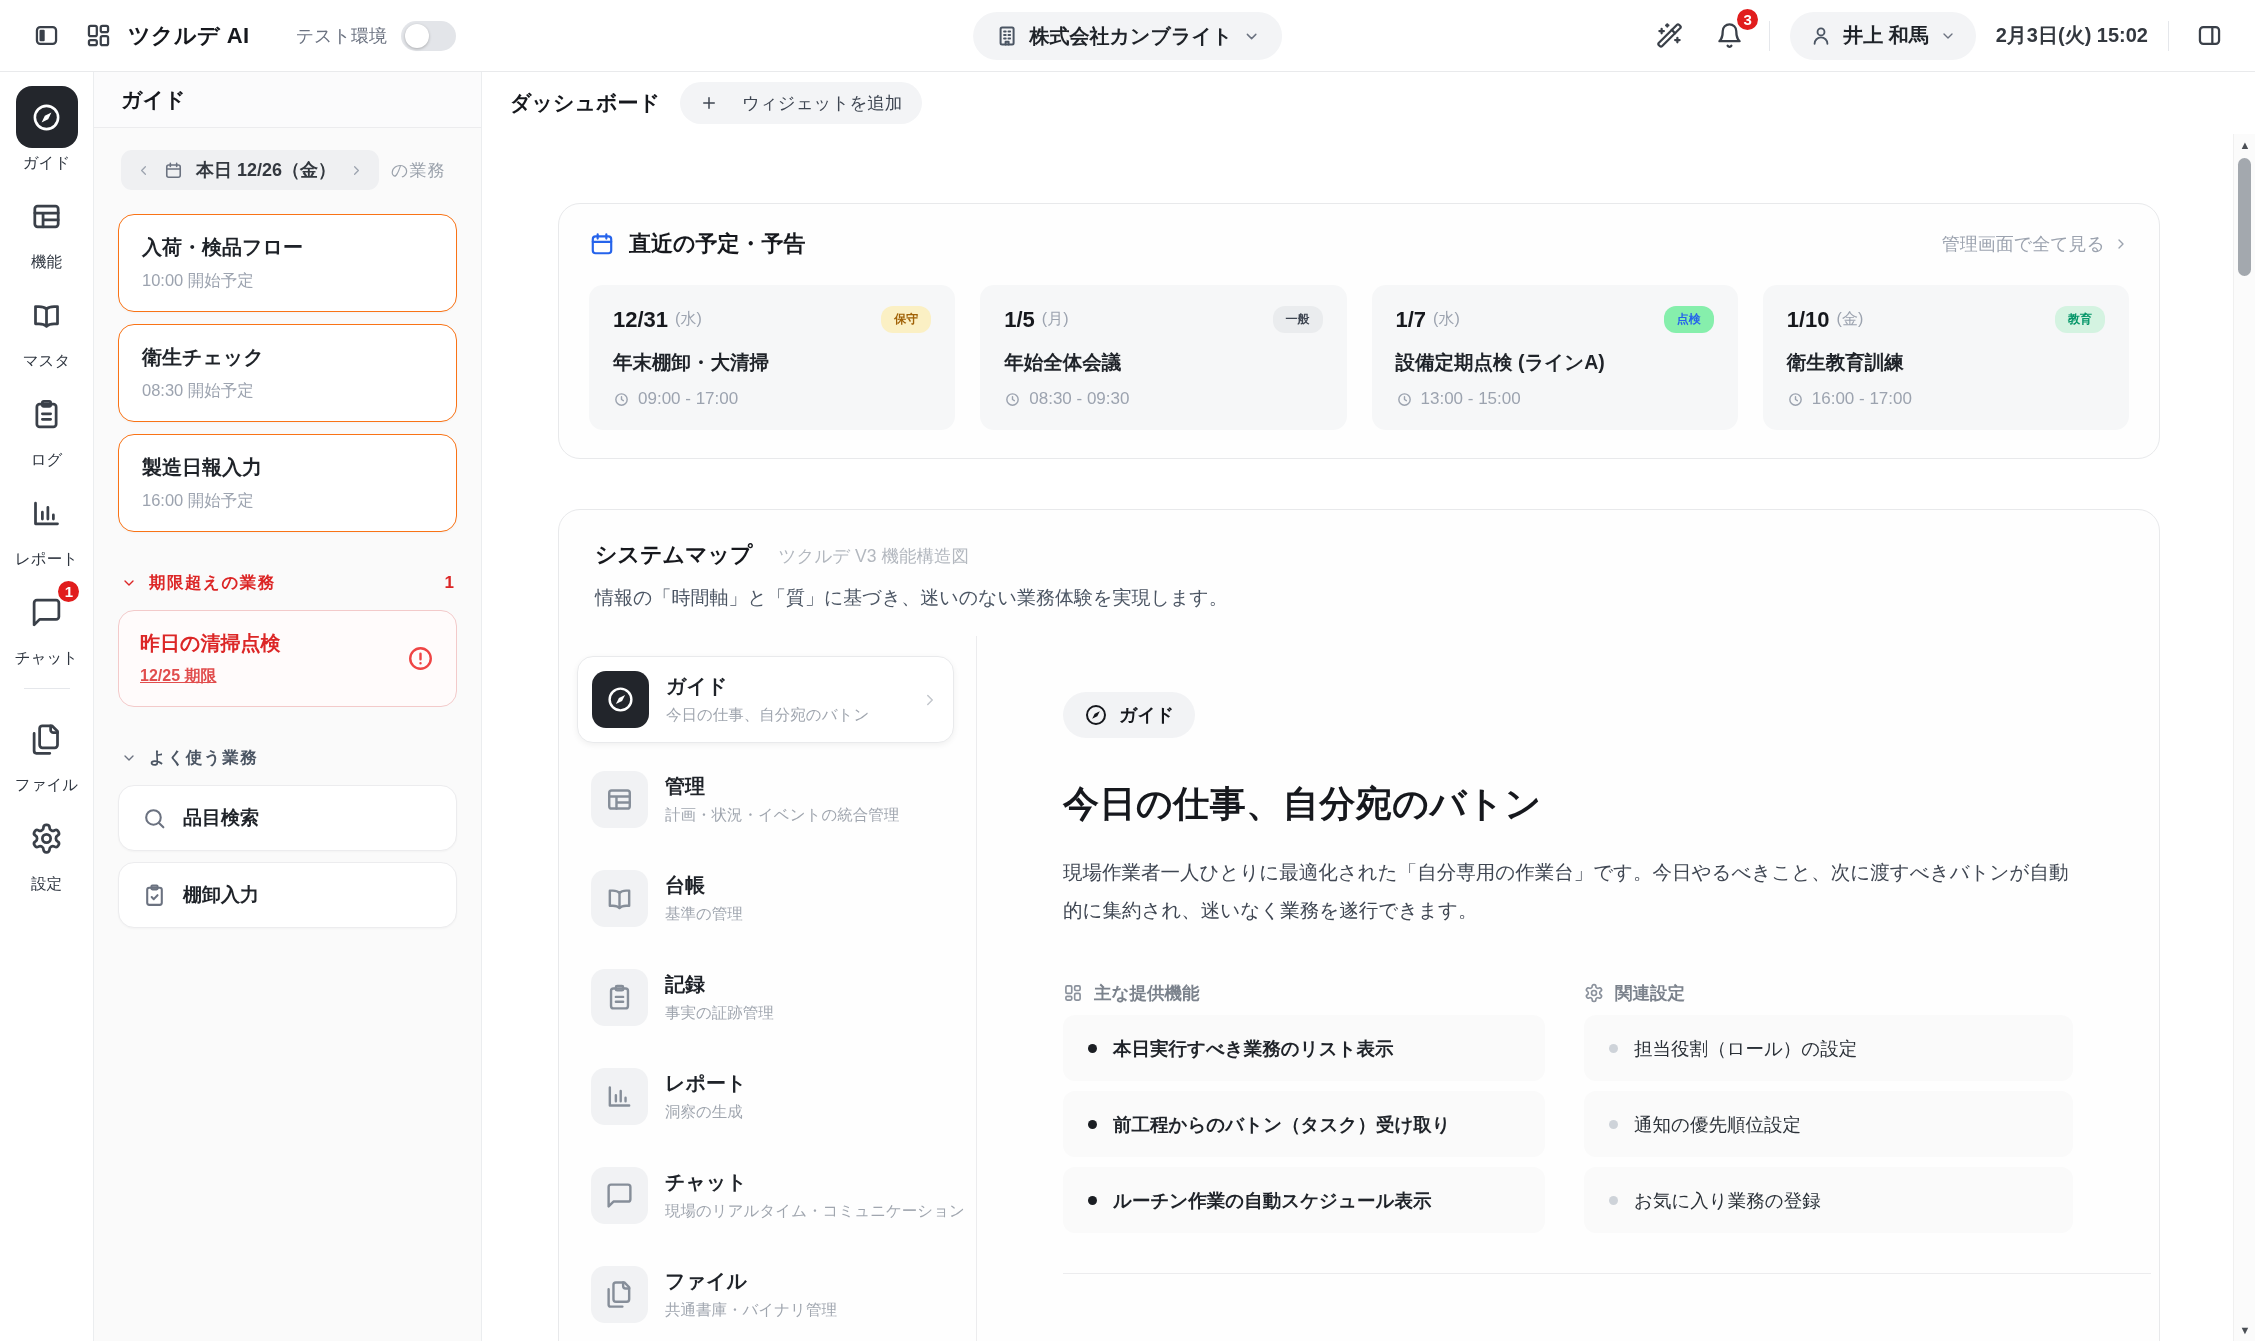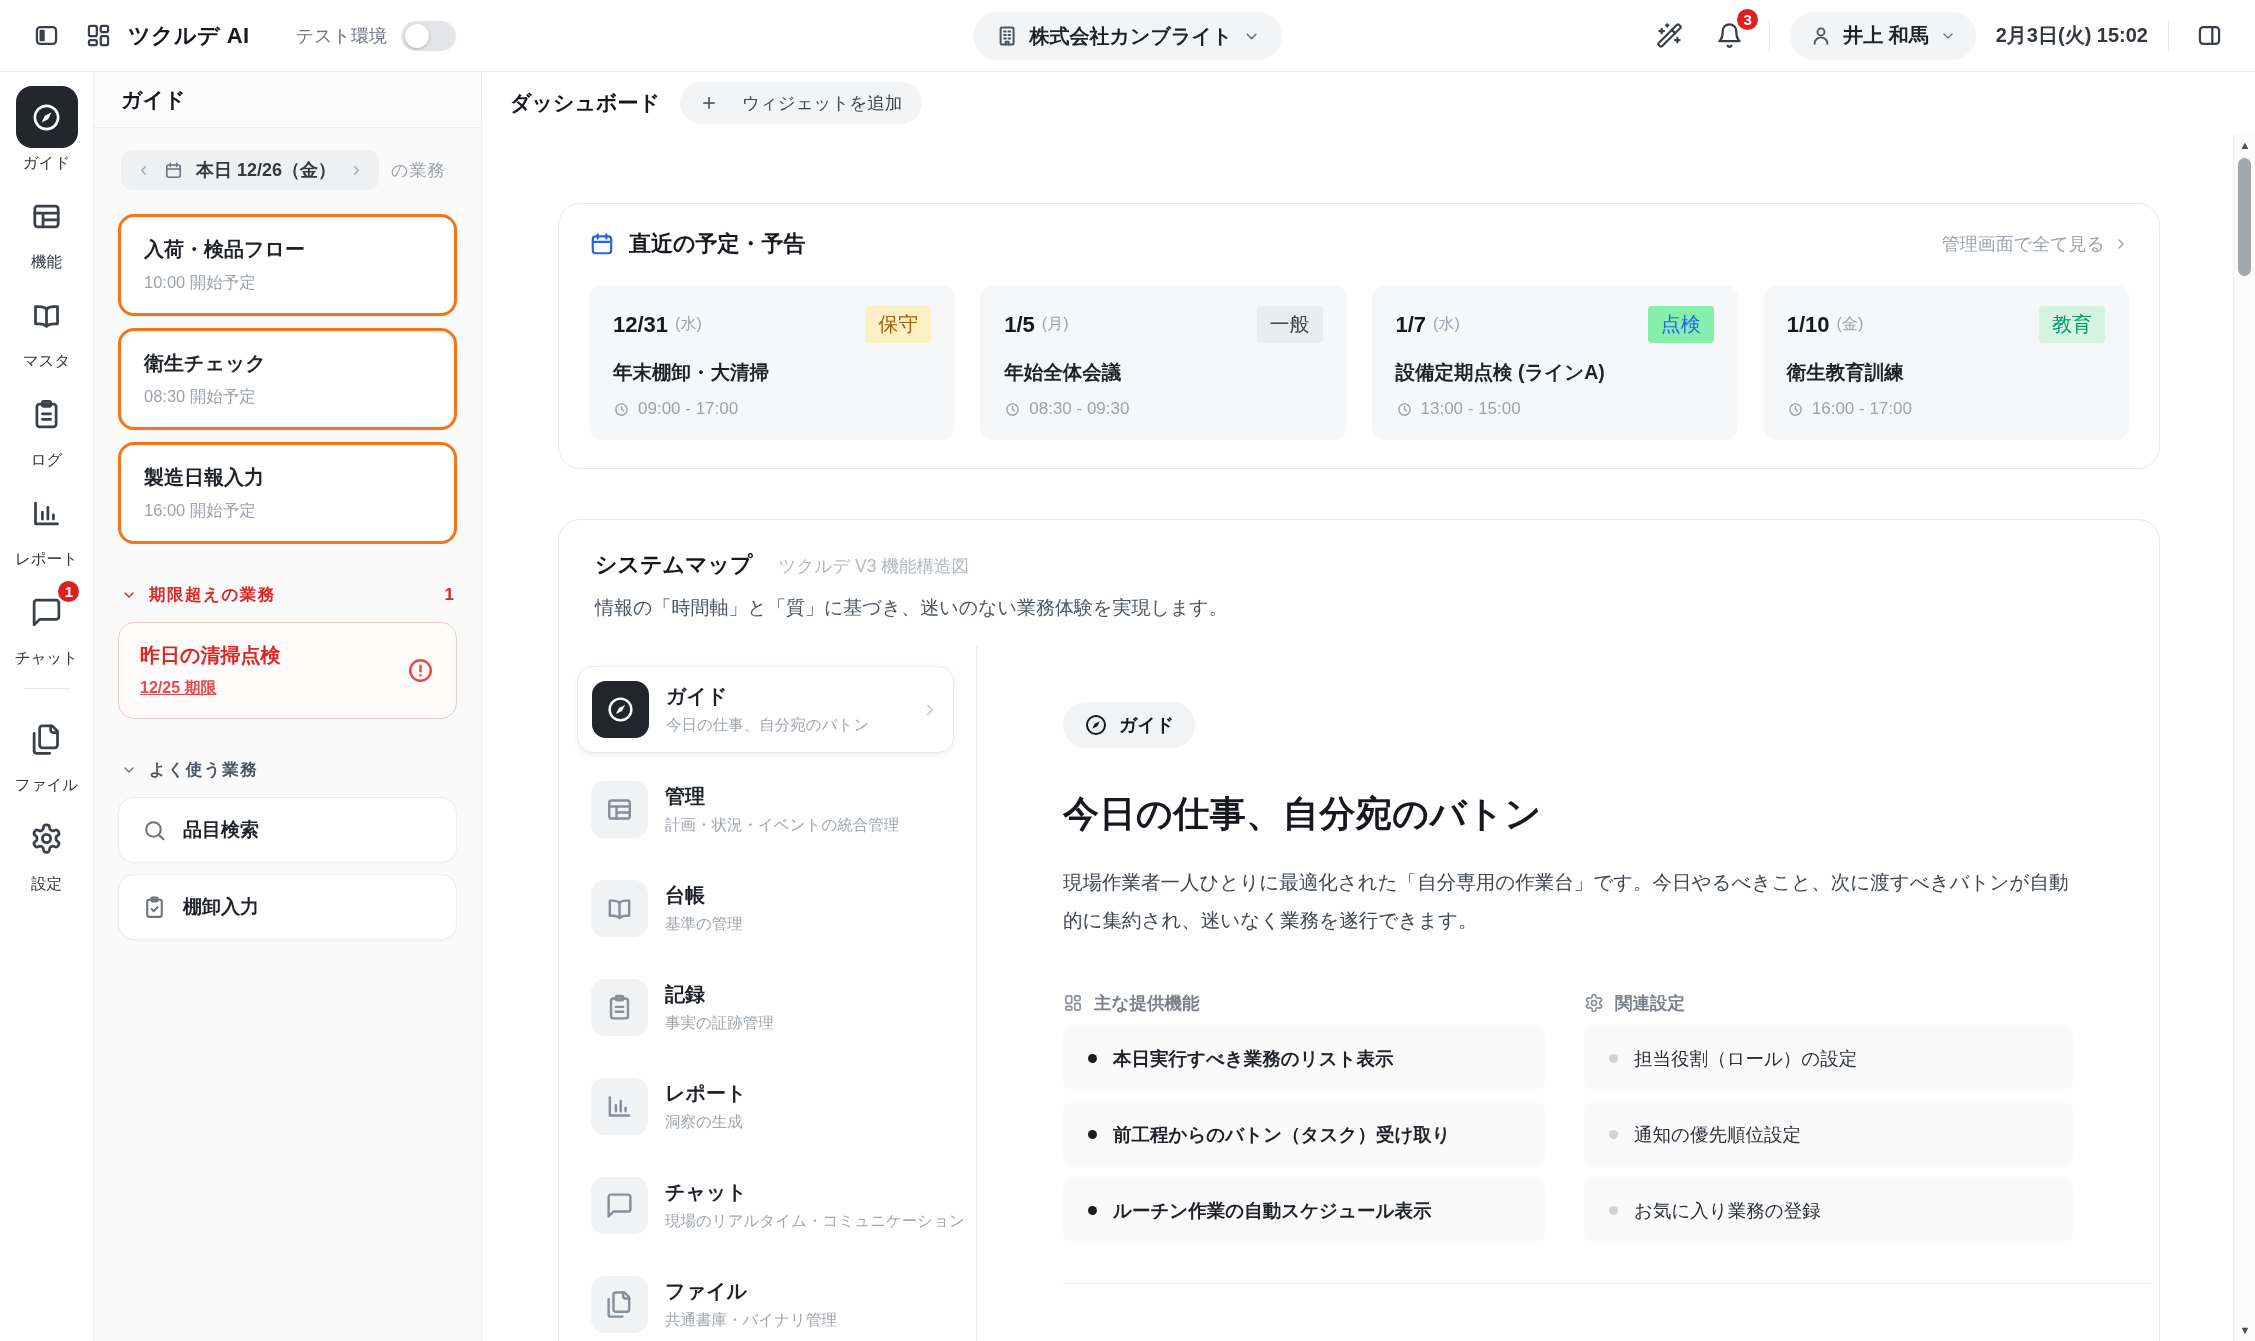--- a/index.html
+++ b/index.html
@@ -54,21 +54,21 @@
   #panel { position:absolute; left:94px; top:72px; width:388px; height:1269px; background:#fafafa; border-right:1px solid #ebedef; }
   .panel-header { height:56px; display:flex; align-items:center; padding:0 27px; border-bottom:1px solid #ececee; background:#fbfbfc; }
   .panel-title { font-size:21px; font-weight:700; }
   .panel-body { padding:22px 24px 0 24px; }
   .date-nav-row { display:flex; align-items:center; gap:12px; margin-bottom:24px; padding-left:3px; }
   .date-nav { display:flex; align-items:center; gap:13px; height:40px; background:#eff0f2; border-radius:11px; padding:0 15px; }
   .date-nav .chev { width:15px; height:15px; color:#9ca3af; cursor:pointer; }
   .date-nav svg.cal { width:19px; height:19px; color:#6b7280; }
   .date-nav .dlabel { font-size:18px; font-weight:600; color:#33383f; }
   .date-suffix { font-size:17px; color:#9aa1ab; letter-spacing:1px; }
-  .task-card { background:#fff; border:3px solid #f97316; border-radius:16px; padding:19px 23px; margin-bottom:12px;
+  .task-card { background:#fff; border:1px solid #f97316; border-radius:16px; padding:19px 23px; margin-bottom:12px;
                box-shadow:0 1px 2px rgba(0,0,0,.03); cursor:pointer; }
   .task-title { font-size:20px; font-weight:700; color:#1f2329; }
   .task-time { font-size:16.5px; color:#9ca3af; margin-top:9px; }
   .section-hdr { display:flex; align-items:center; gap:12px; margin:40px 3px 16px; cursor:pointer; }
   .section-hdr .chev { width:16px; height:16px; color:#6b7280; }
   .section-hdr .stitle { font-size:16.5px; font-weight:600; color:#4b5563; letter-spacing:1.5px; }
   .section-hdr.danger .chev, .section-hdr.danger .stitle, .section-hdr.danger .scount { color:#dc2626; }
   .scount { margin-left:auto; font-size:17px; font-weight:600; }
   .overdue-card { background:#fffbfb; border:1px solid #f3caca; border-radius:16px; padding:19px 21px; display:flex;
                   align-items:center; cursor:pointer; }
@@ -92,21 +92,21 @@
   .sched-head { display:flex; align-items:center; gap:14px; }
   .sched-head svg.cal { width:26px; height:26px; color:#2563eb; }
   .sched-title { font-size:22px; font-weight:700; }
   .sched-link { margin-left:auto; display:flex; align-items:center; gap:8px; color:#9ca3af; font-size:18px; cursor:pointer; }
   .sched-link .chev { width:16px; height:16px; }
   .ev-row { display:flex; gap:25px; margin-top:26px; }
   .ev-card { flex:1; background:#f6f7f8; border-radius:14px; padding:21px 24px; cursor:pointer; }
   .ev-top { display:flex; align-items:center; }
   .ev-date { font-size:22px; font-weight:700; }
   .ev-wd { font-size:16px; color:#9ca3af; margin-left:7px; }
-  .ev-badge { margin-left:auto; font-size:20px; font-weight:400; border-radius:4px; padding:5px 13px; }
+  .ev-badge { margin-left:auto; font-size:12px; font-weight:700; border-radius:12px; padding:5px 13px; }
   .badge-amber { background:#fbf0c4; color:#a16207; }
   .badge-gray  { background:#eaecee; color:#3f4652; }
   .badge-blue  { background:#86efac; color:#2563eb; }
   .badge-green { background:#d4f3e1; color:#059669; }
   .ev-title { font-size:19.5px; font-weight:700; margin-top:16px; color:#1f2329; }
   .ev-time { display:flex; align-items:center; gap:8px; margin-top:13px; color:#9ca3af; font-size:17px; }
   .ev-time svg { width:17px; height:17px; }
 
   #sysmap-widget { margin-top:50px; height:1000px; overflow:hidden; }
   .sys-head { padding:30px 36px 0; }

